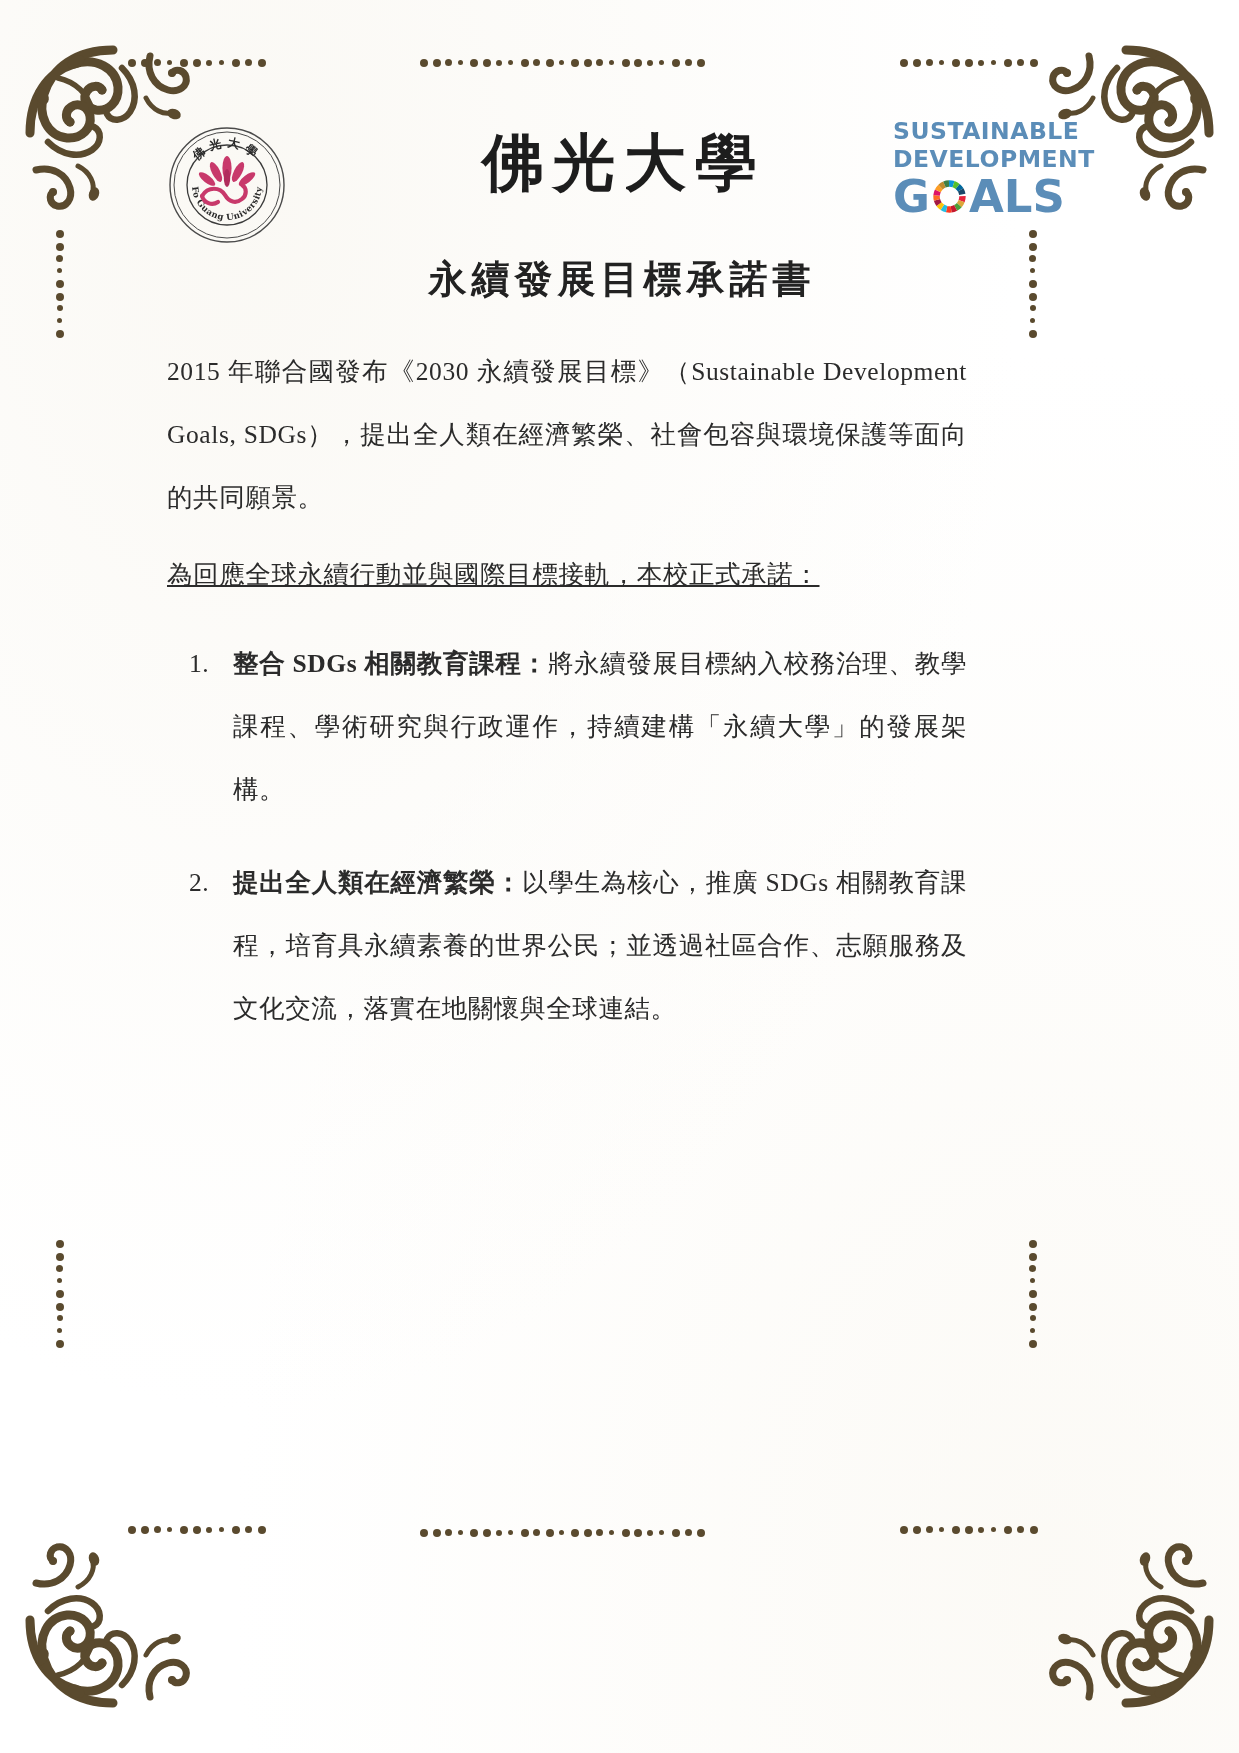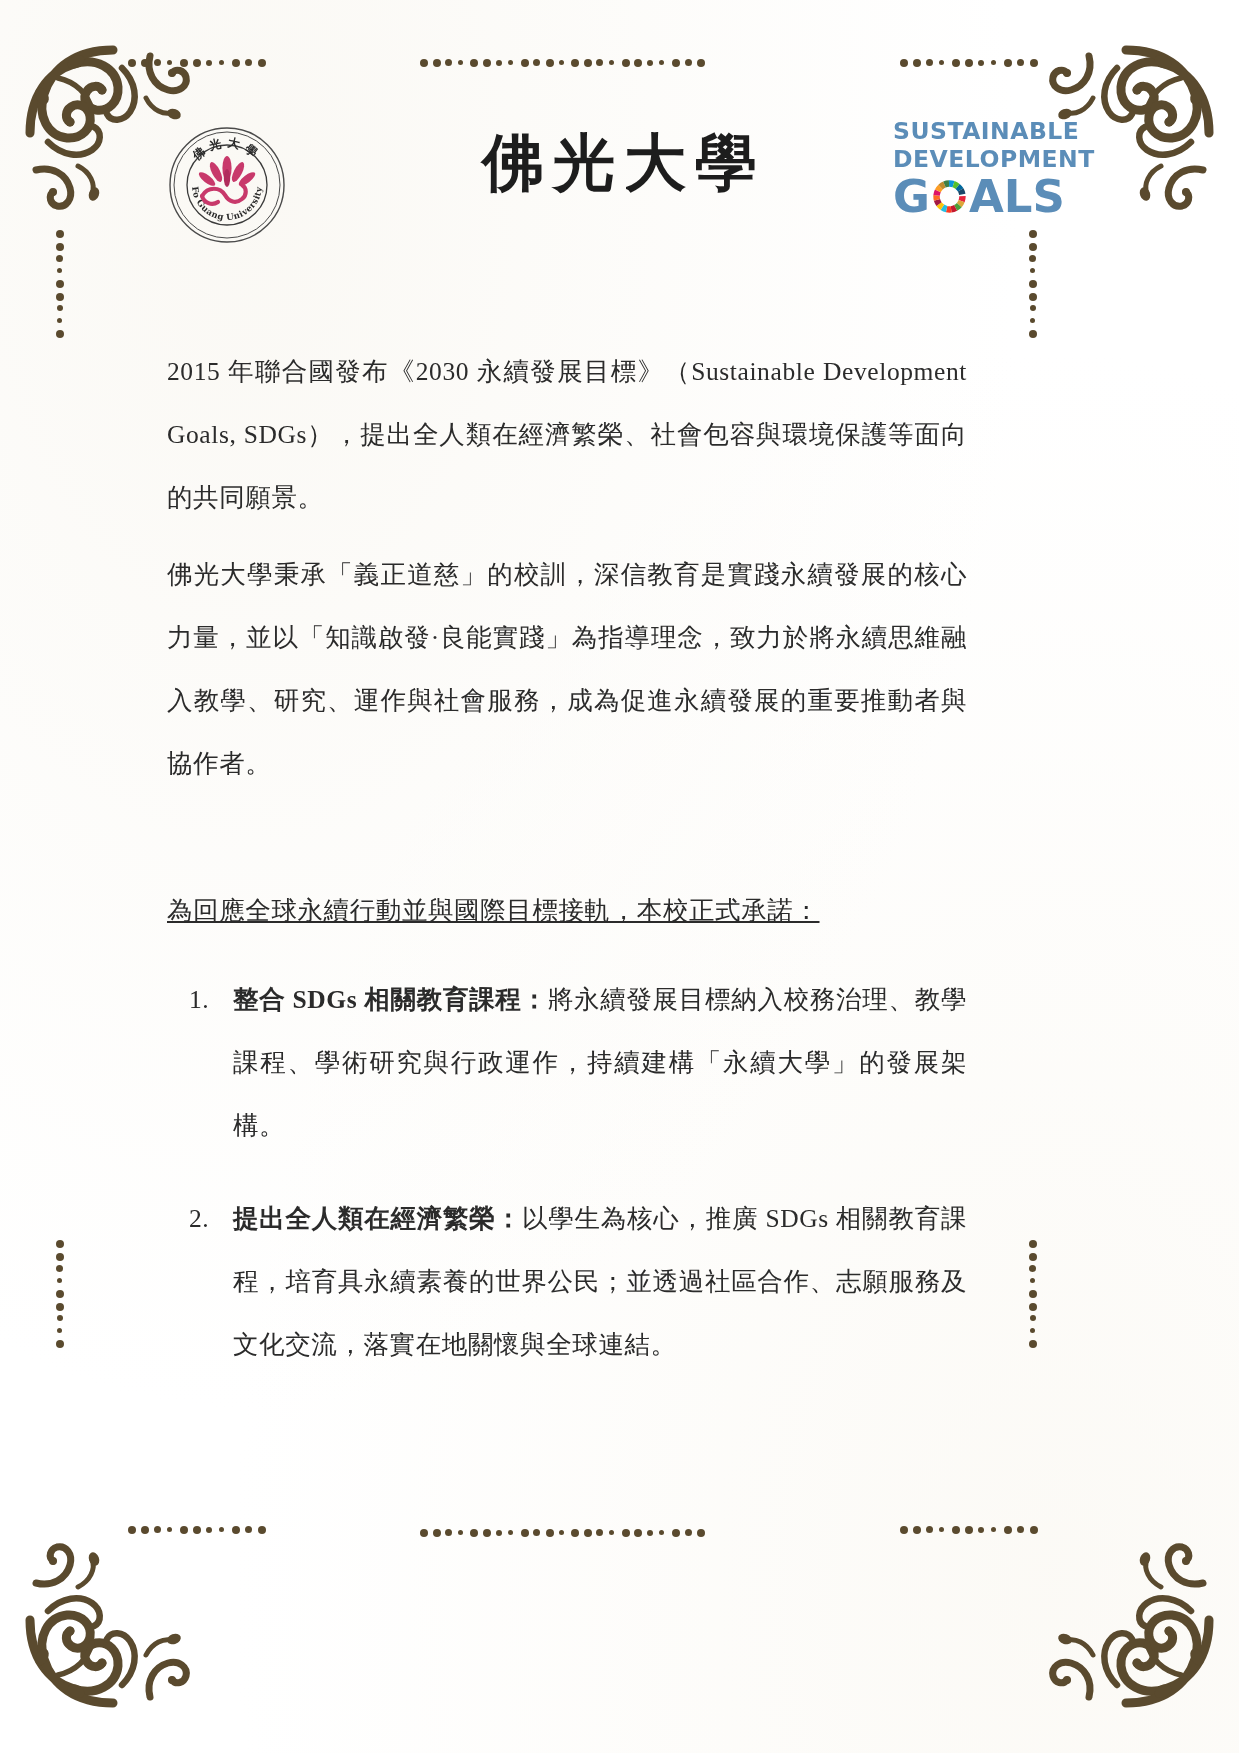--- a/index.html
+++ b/index.html
@@ -428,24 +428,24 @@
               <circle cx="20" cy="20" r="14" stroke="#00689D" stroke-dasharray="5.0 82" stroke-dashoffset="-75.0"></circle>
               <circle cx="20" cy="20" r="14" stroke="#19486A" stroke-dasharray="5.0 82" stroke-dashoffset="-80.0"></circle>
             </g>
           </svg>
         </span>
         <span class="gtxt">ALS</span>
       </div>
     </div>
   </div>
 
+  <div class="sub-title">永續發展目標承諾書</div>
 
   <div class="body">
     <p class="para">2015 年聯合國發布《2030 永續發展目標》（Sustainable Development Goals, SDGs），提出全人類在經濟繁榮、社會包容與環境保護等面向的共同願景。</p>
-    <p class="para gap">佛光大學秉承「義正道慈」的校訓，深信教育是實踐永續發展的核心力量，並以「知識啟發·良能實踐」為指導理念，致力於將永續思維融入教學、研究、運作與社會服務，成為促進永續發展的重要推動者與協作者。</p>
     <p class="para intro">為回應全球永續行動並與國際目標接軌，本校正式承諾：</p>
 
     <ol class="commit">
       <li>
         <span class="num">1.</span><span class="lead">整合 SDGs 相關教育課程：</span><span>將永續發展目標納入校務治理、教學課程、學術研究與行政運作，持續建構「永續大學」的發展架構。</span>
       </li>
       <li>
         <span class="num">2.</span><span class="lead">提出全人類在經濟繁榮：</span><span>以學生為核心，推廣 SDGs 相關教育課程，培育具永續素養的世界公民；並透過社區合作、志願服務及文化交流，落實在地關懷與全球連結。</span>
       </li>
     </ol>

